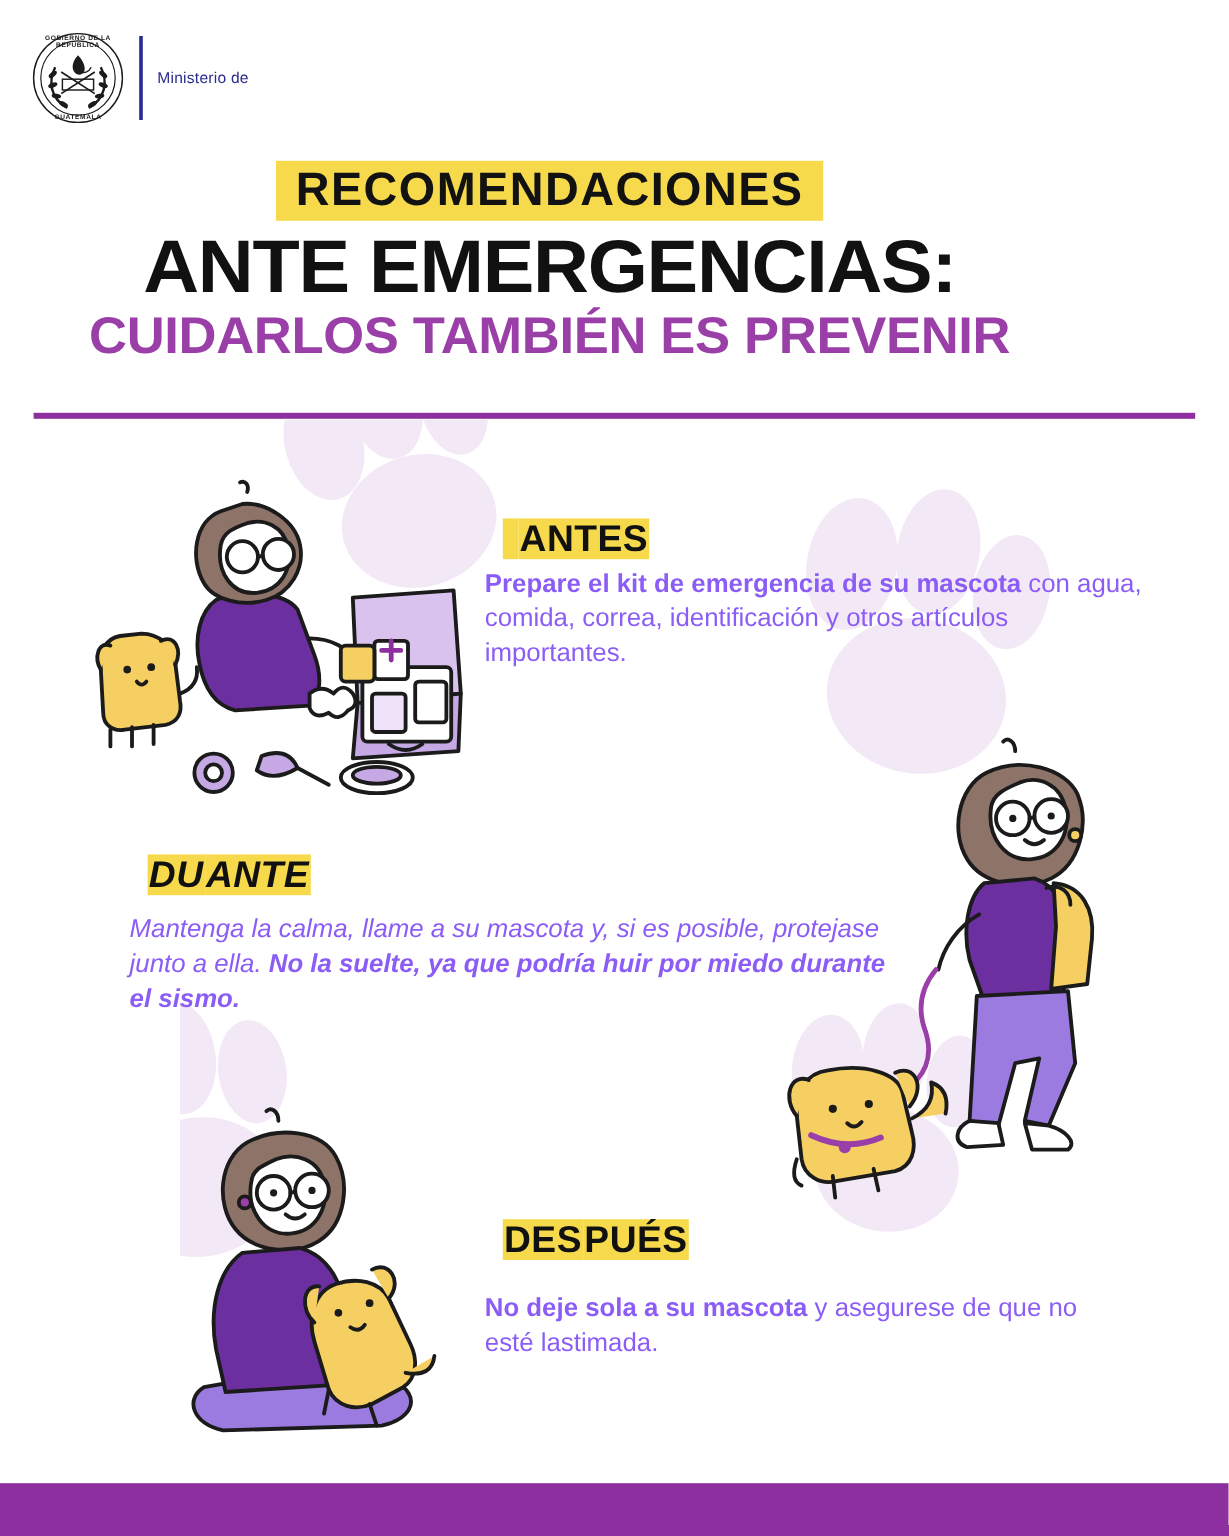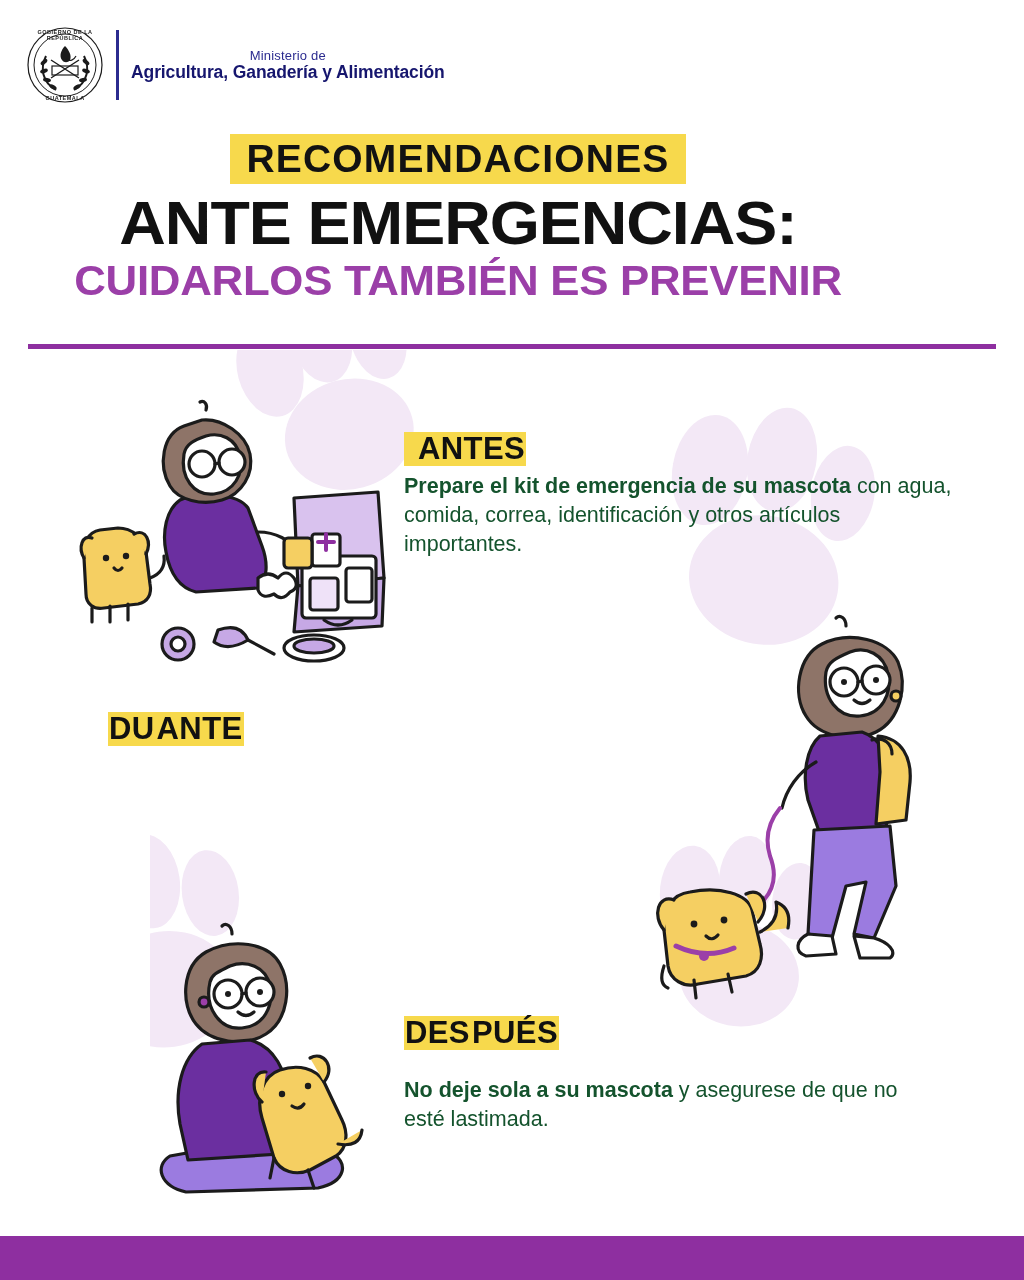--- a/index.html
+++ b/index.html
@@ -110,44 +110,45 @@
     background: #8E2FA0;
   }
 
   
   .block { position: absolute; }
   .block-head {
     display: flex;
     align-items: flex-end;
     gap: 0px;
     margin-bottom: 6px;
+    margin-left: 15px;
   }
   .head-tick {
     width: 13px; height: 34px;
     background: #F7D94C;
     display: inline-block;
   }
   .head-label {
     background: #F7D94C;
     color: #111;
     font-weight: bold;
     font-size: 31px;
     line-height: 34px;
     padding: 0 1px 0 1px;
     letter-spacing: .4px;
   }
   .body-text {
     font-size: 21.5px;
     line-height: 1.34;
-    color: #14532d;
+    color: #8b5cf6;
   }
   .body-text b { font-weight: bold; }
 
   #block-antes { top: 432px; left: 404px; width: 560px; }
-  #block-durante { top: 712px; left: 108px; width: 630px; }
+  #block-durante { top: 712px; left: 108px; width: 630px; font-style: italic; }
   #block-despues { top: 1016px; left: 404px; width: 540px; }
 
   
   .illo { position: absolute; }
   #illo-suitcase { top: 382px; left: 62px; }
   #illo-walking  { top: 586px; left: 640px; }
   #illo-hugging  { top: 918px; left: 140px; }
 
   
   .footer-bar {
@@ -218,21 +219,20 @@
         <path d="M25 34 L53 52 M53 34 L25 52" stroke="#1b1b1b" stroke-width="1.4"></path>
         <path d="M39 20 C35 24 33 30 36 34 C38 37 42 37 44 34 C46 30 43 24 39 20 Z" fill="#1b1b1b"></path>
         <path d="M40 33 C44 36 48 34 50 30" fill="none" stroke="#1b1b1b" stroke-width="1.2"></path>
       </svg>
       <div class="seal-text seal-top">GOBIERNO DE LA REPÚBLICA</div>
       <div class="seal-text seal-bottom">GUATEMALA</div>
     </div>
     <div class="divider-bar"></div>
     <div class="ministry">
       <div class="m-line1">Ministerio de</div>
-      <div class="m-line2">Agricultura, Ganadería y Alimentación</div>
     </div>
   </div>
 
   <div class="title-wrap">
     <div class="t-reco">RECOMENDACIONES</div>
     <div class="t-ante">ANTE EMERGENCIAS:</div>
     <div class="t-cuid">CUIDARLOS TAMBIÉN ES PREVENIR</div>
   </div>
   <div class="rule"></div>
 
@@ -344,20 +344,23 @@
         </g>
       </g>
     </svg>
   </div>
 
   <div class="block" id="block-durante">
     <div class="block-head">
       <span class="head-label">DU</span>
         <span class="head-label plain">ANTE</span>
     </div>
+    <div class="body-text" style="margin-top:14px;">
+      <span>Mantenga la calma, llame a su mascota y, si es posible, protejase junto a ella. </span><b>No la suelte, ya que podría huir por miedo durante el sismo.</b>
+    </div>
   </div>
 
   <div class="illo" id="illo-hugging">
     <svg width="280" height="300" viewBox="0 0 280 300">
       <g stroke="#1b1b1b" stroke-width="3.2" stroke-linejoin="round" stroke-linecap="round" fill="none">
 
         <path d="M30 238 C14 248 20 268 46 274 L178 270 C206 264 210 244 190 234 L120 222 Z" fill="#9B7BE0"></path>
 
         <path d="M66 34 C42 48 40 86 56 106 C70 124 104 130 126 116 C148 102 152 68 140 46 C128 24 92 20 66 34 Z" fill="#8E7468"></path>
         <path d="M92 16 C92 8 86 4 82 8"></path>

